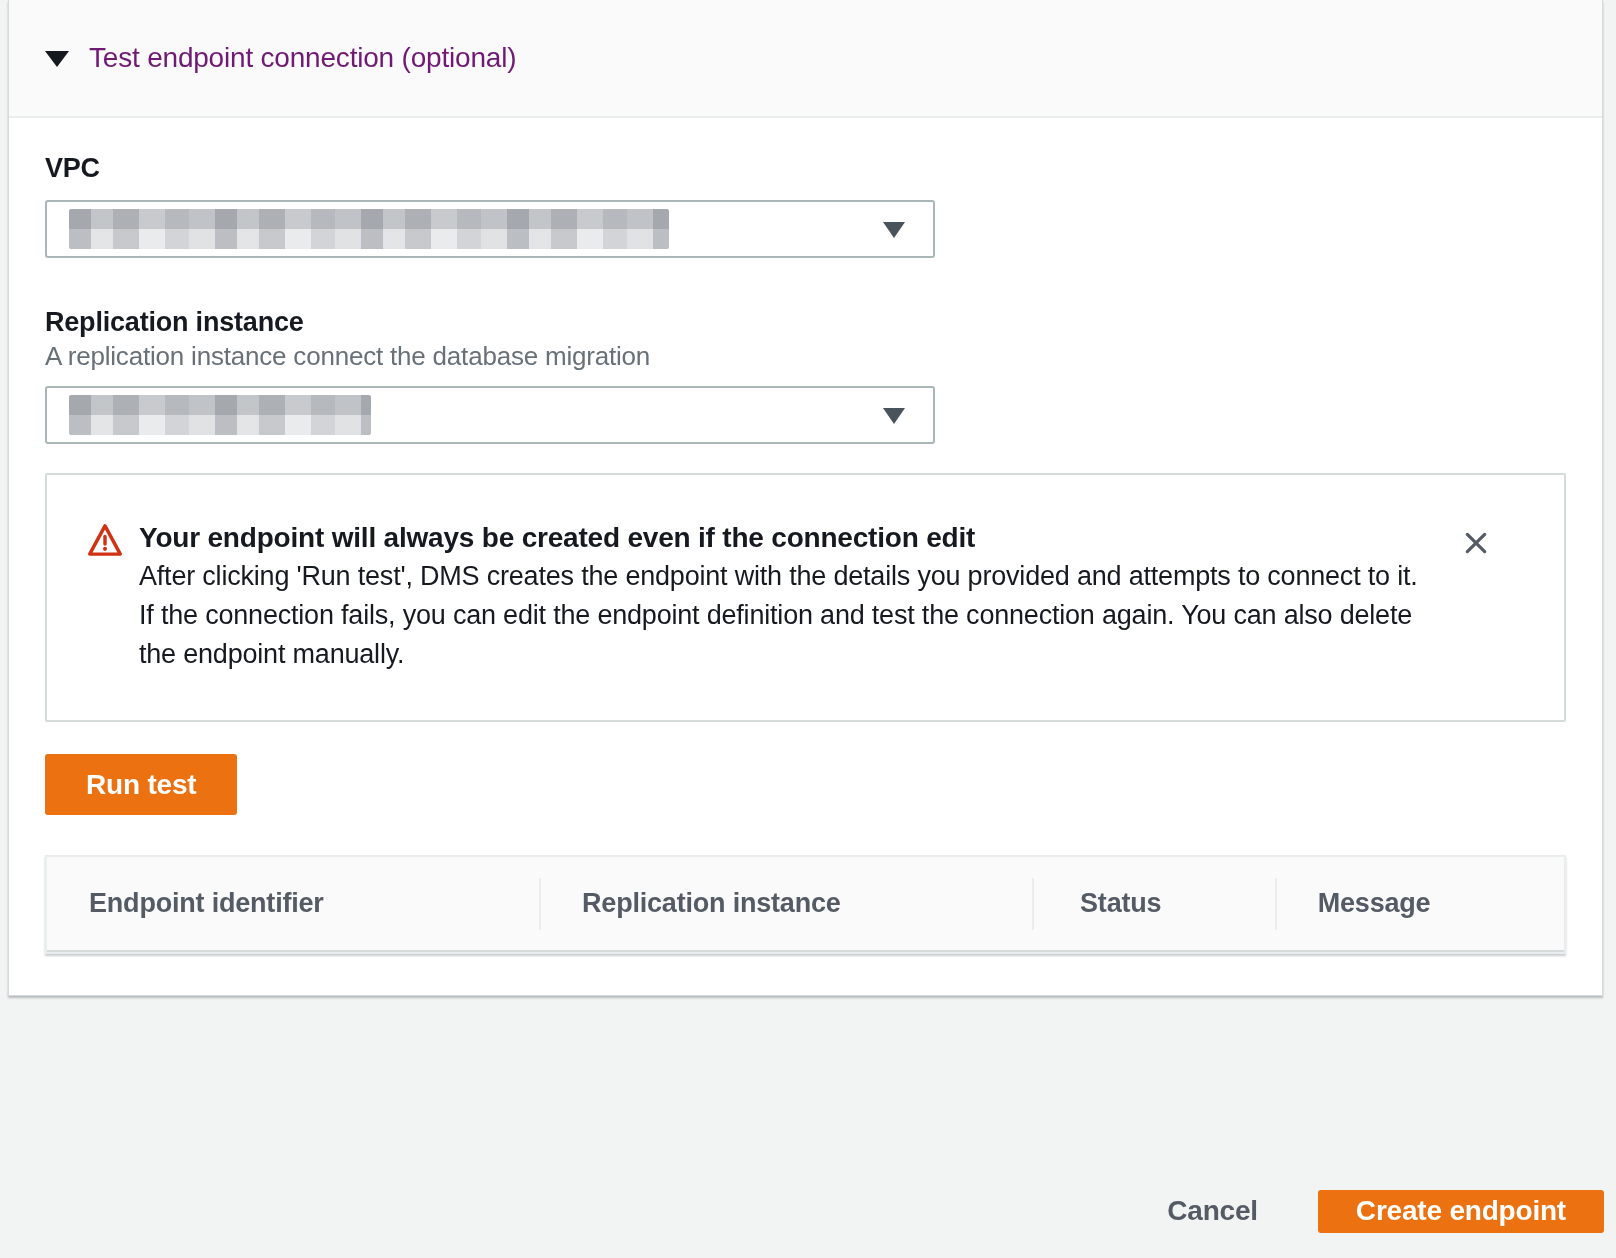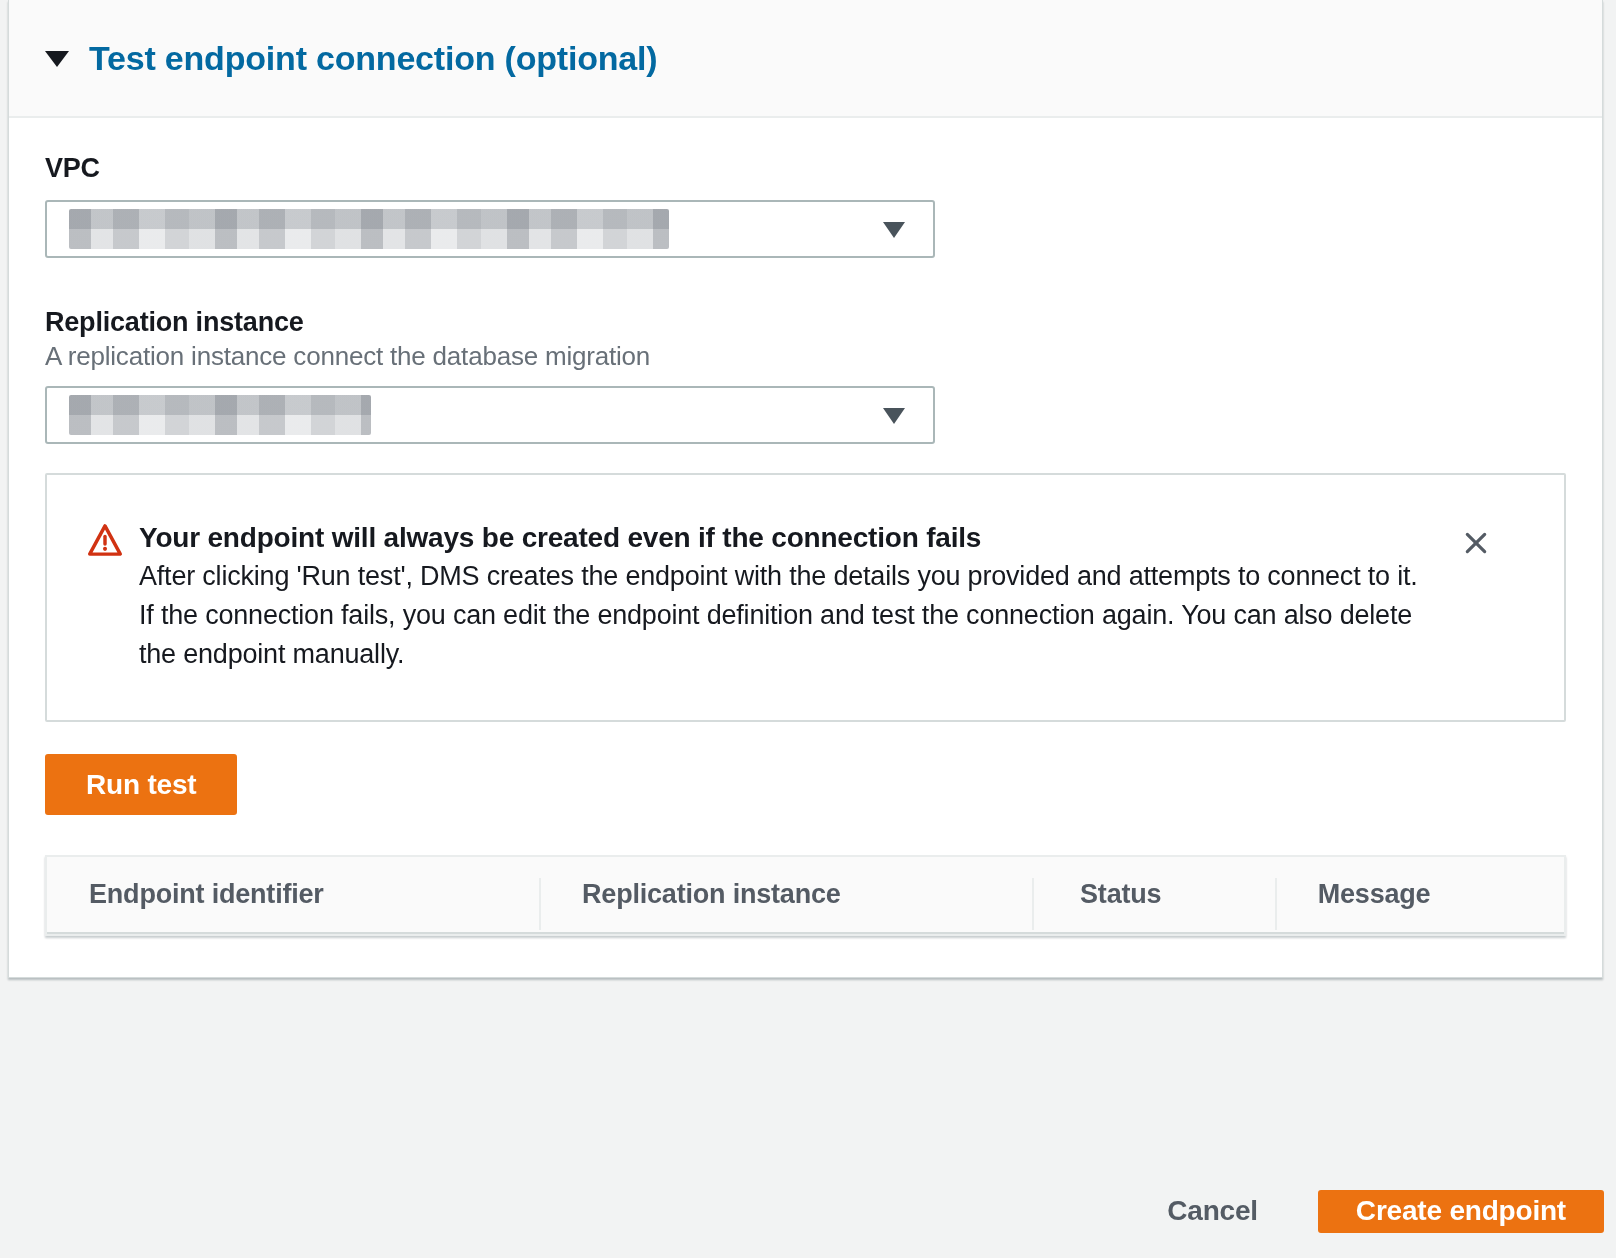--- a/index.html
+++ b/index.html
@@ -36,23 +36,23 @@
   }
   .tri-down {
     width: 0; height: 0;
     border-left: 12px solid transparent;
     border-right: 12px solid transparent;
     border-top: 16px solid #16191f;
     margin-right: 20px;
     margin-top: 2px;
   }
   .panel-title {
-    font-size: 34px;
-    font-weight: 700;
-    color: #0369a1;
+    font-size: 28px;
+    font-weight: 400;
+    color: #701a75;
   }
   .panel-body { padding: 34px 36px 41px 36px; }
 
   
   .field-label {
     font-size: 27px;
     font-weight: 700;
     color: #16191f;
     line-height: 32px;
   }
@@ -178,21 +178,21 @@
   .results-table {
     margin-top: 40px;
     border: 2px solid #eaeded;
     background: #fff;
     box-shadow: 0 2px 2px 0 rgba(0,28,36,.22);
   }
   .thead {
     display: flex;
     background: #fafafa;
     border-bottom: 2px solid #d5dbdb;
-    height: 77px;
+    height: 95px;
     align-items: center;
   }
   .th {
     font-size: 27px;
     font-weight: 700;
     color: #545b64;
     padding-left: 42px;
     position: relative;
     height: 100%;
     display: flex;
@@ -257,21 +257,21 @@
       </div>
     </div>
 
     <div class="warning">
       <svg class="warning-icon" width="36" height="36" viewBox="0 0 24 24" fill="none">
         <path d="M12 2.6 L22.2 21.4 L1.8 21.4 Z" stroke="#d13212" stroke-width="2.3" stroke-linejoin="round"></path>
         <line x1="12" y1="9.6" x2="12" y2="14.6" stroke="#d13212" stroke-width="2.3" stroke-linecap="round"></line>
         <circle cx="12" cy="17.9" r="1.35" fill="#d13212"></circle>
       </svg>
       <div class="warning-content">
-        <div class="warning-title">Your endpoint will always be created even if the connection fails</div>
+        <div class="warning-title">Your endpoint will always be created even if the connection edit</div>
         <div class="warning-body">After clicking 'Run test', DMS creates the endpoint with the details you provided and attempts to connect to it. If the connection fails, you can edit the endpoint definition and test the connection again. You can also delete the endpoint manually.</div>
       </div>
       <button class="warning-close" aria-label="Dismiss">
         <svg width="32" height="32" viewBox="0 0 24 24">
           <line x1="5.5" y1="5.5" x2="18.5" y2="18.5" stroke="#545b64" stroke-width="2.4" stroke-linecap="round"></line>
           <line x1="18.5" y1="5.5" x2="5.5" y2="18.5" stroke="#545b64" stroke-width="2.4" stroke-linecap="round"></line>
         </svg>
       </button>
     </div>
 

